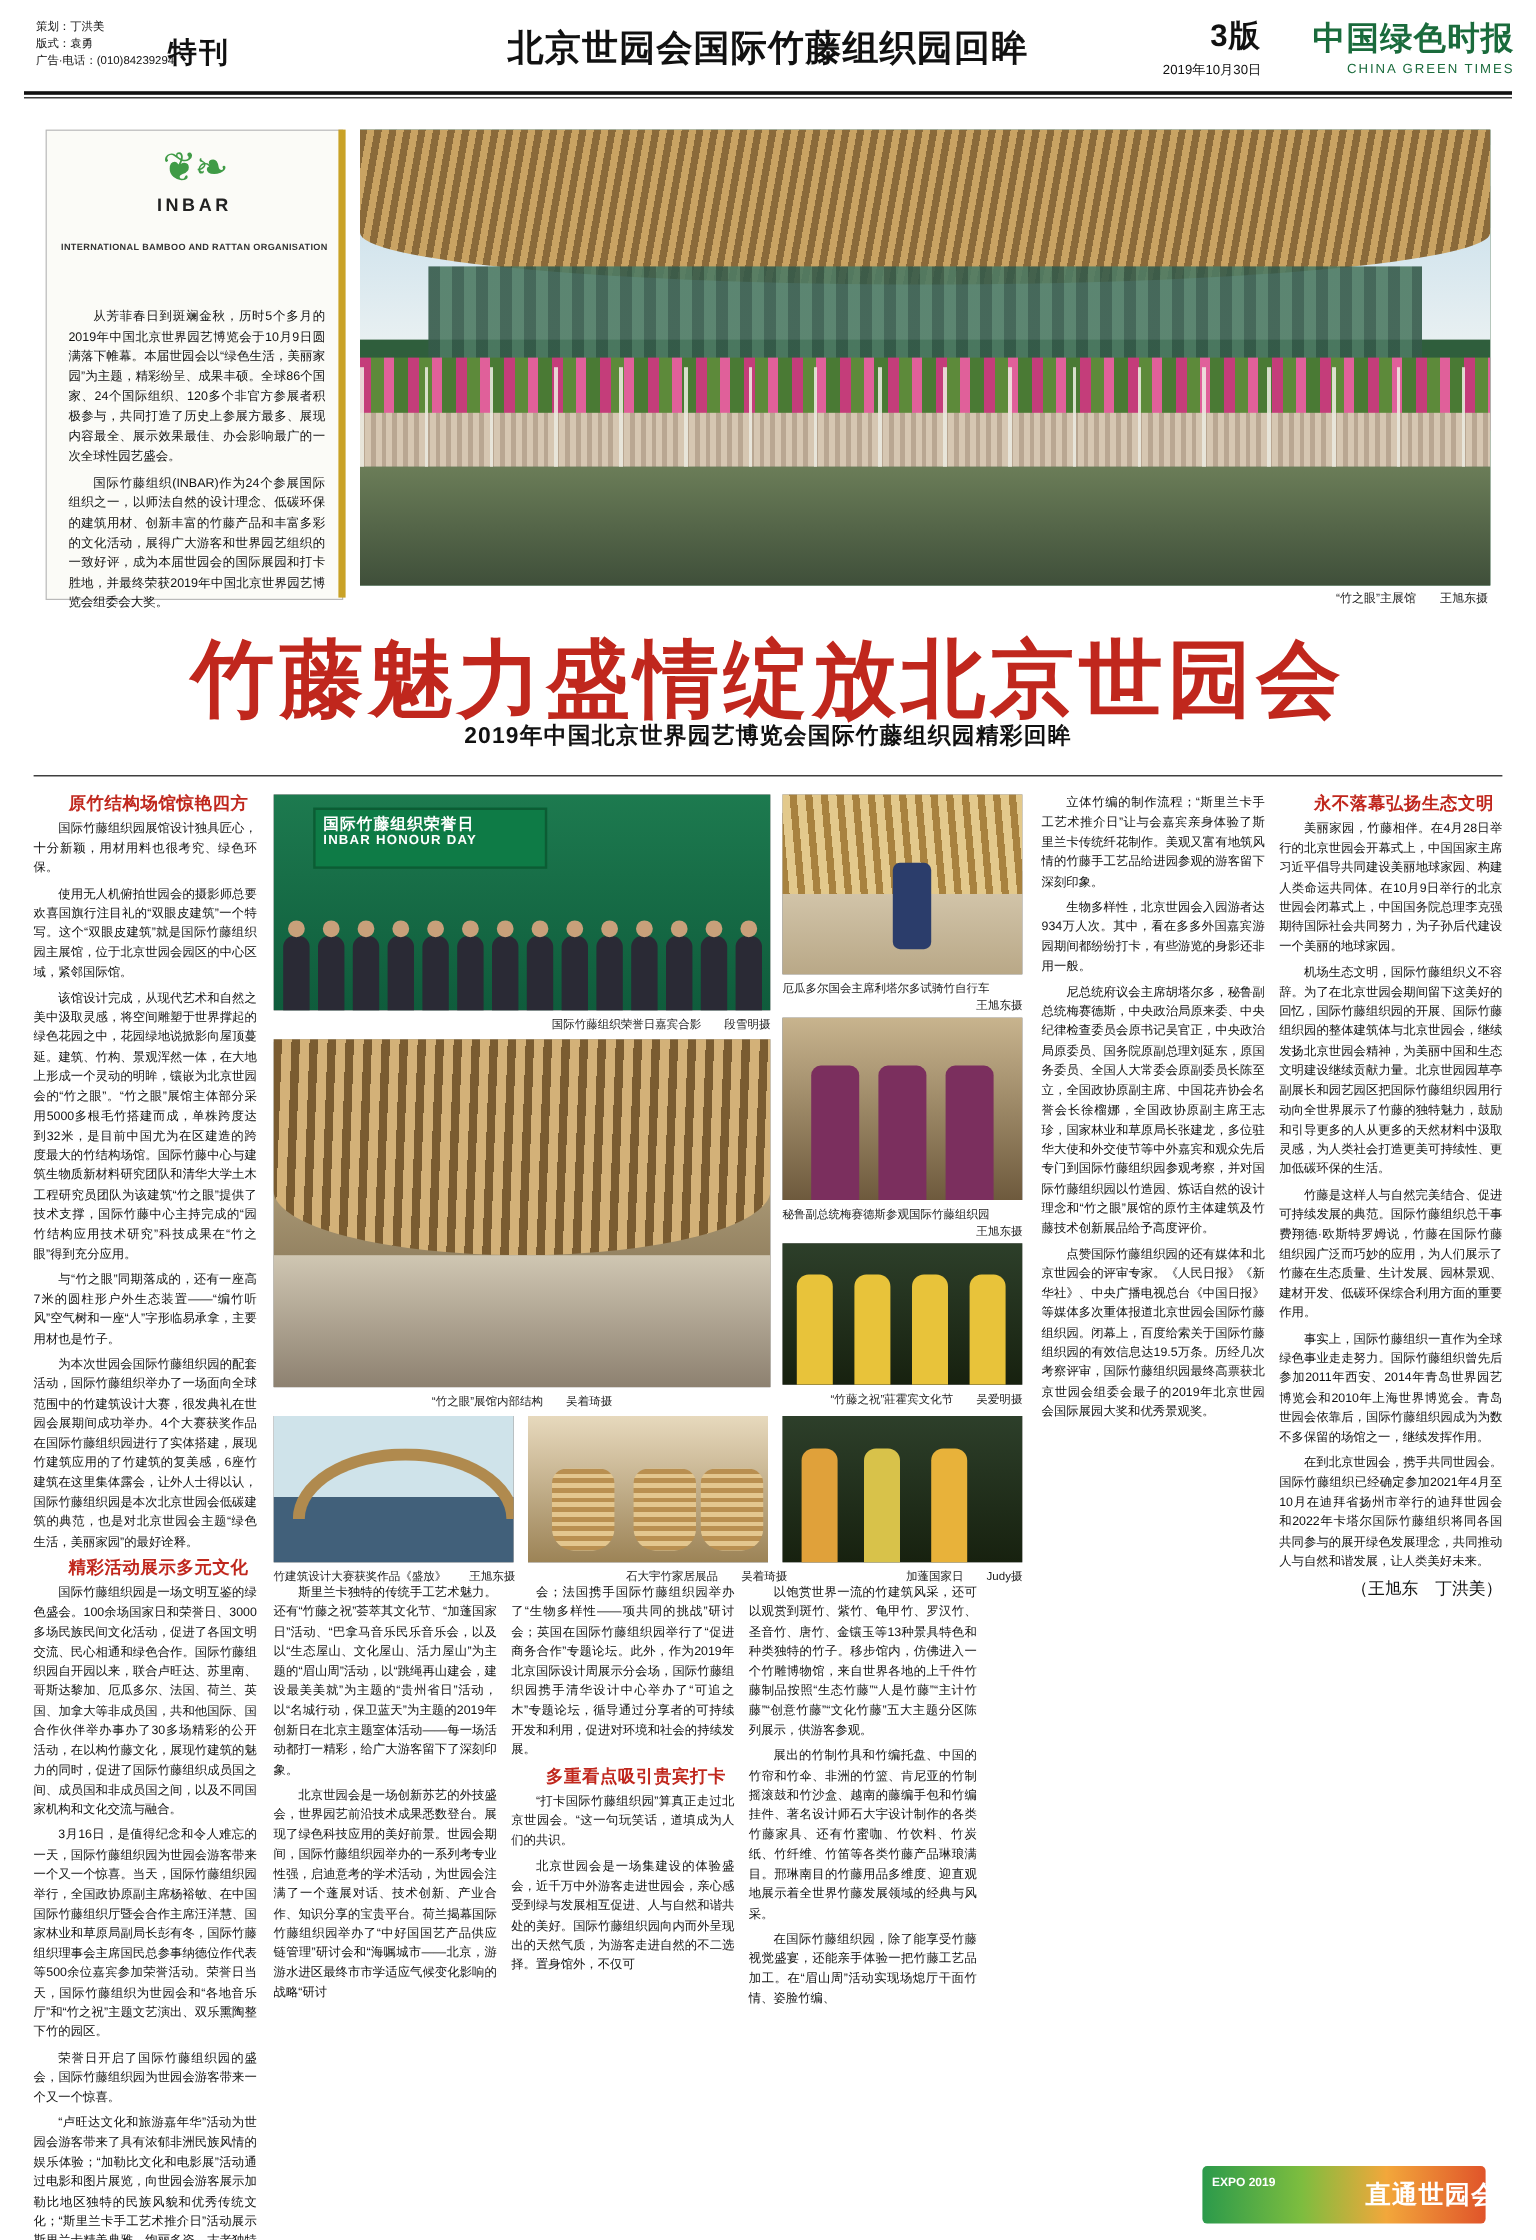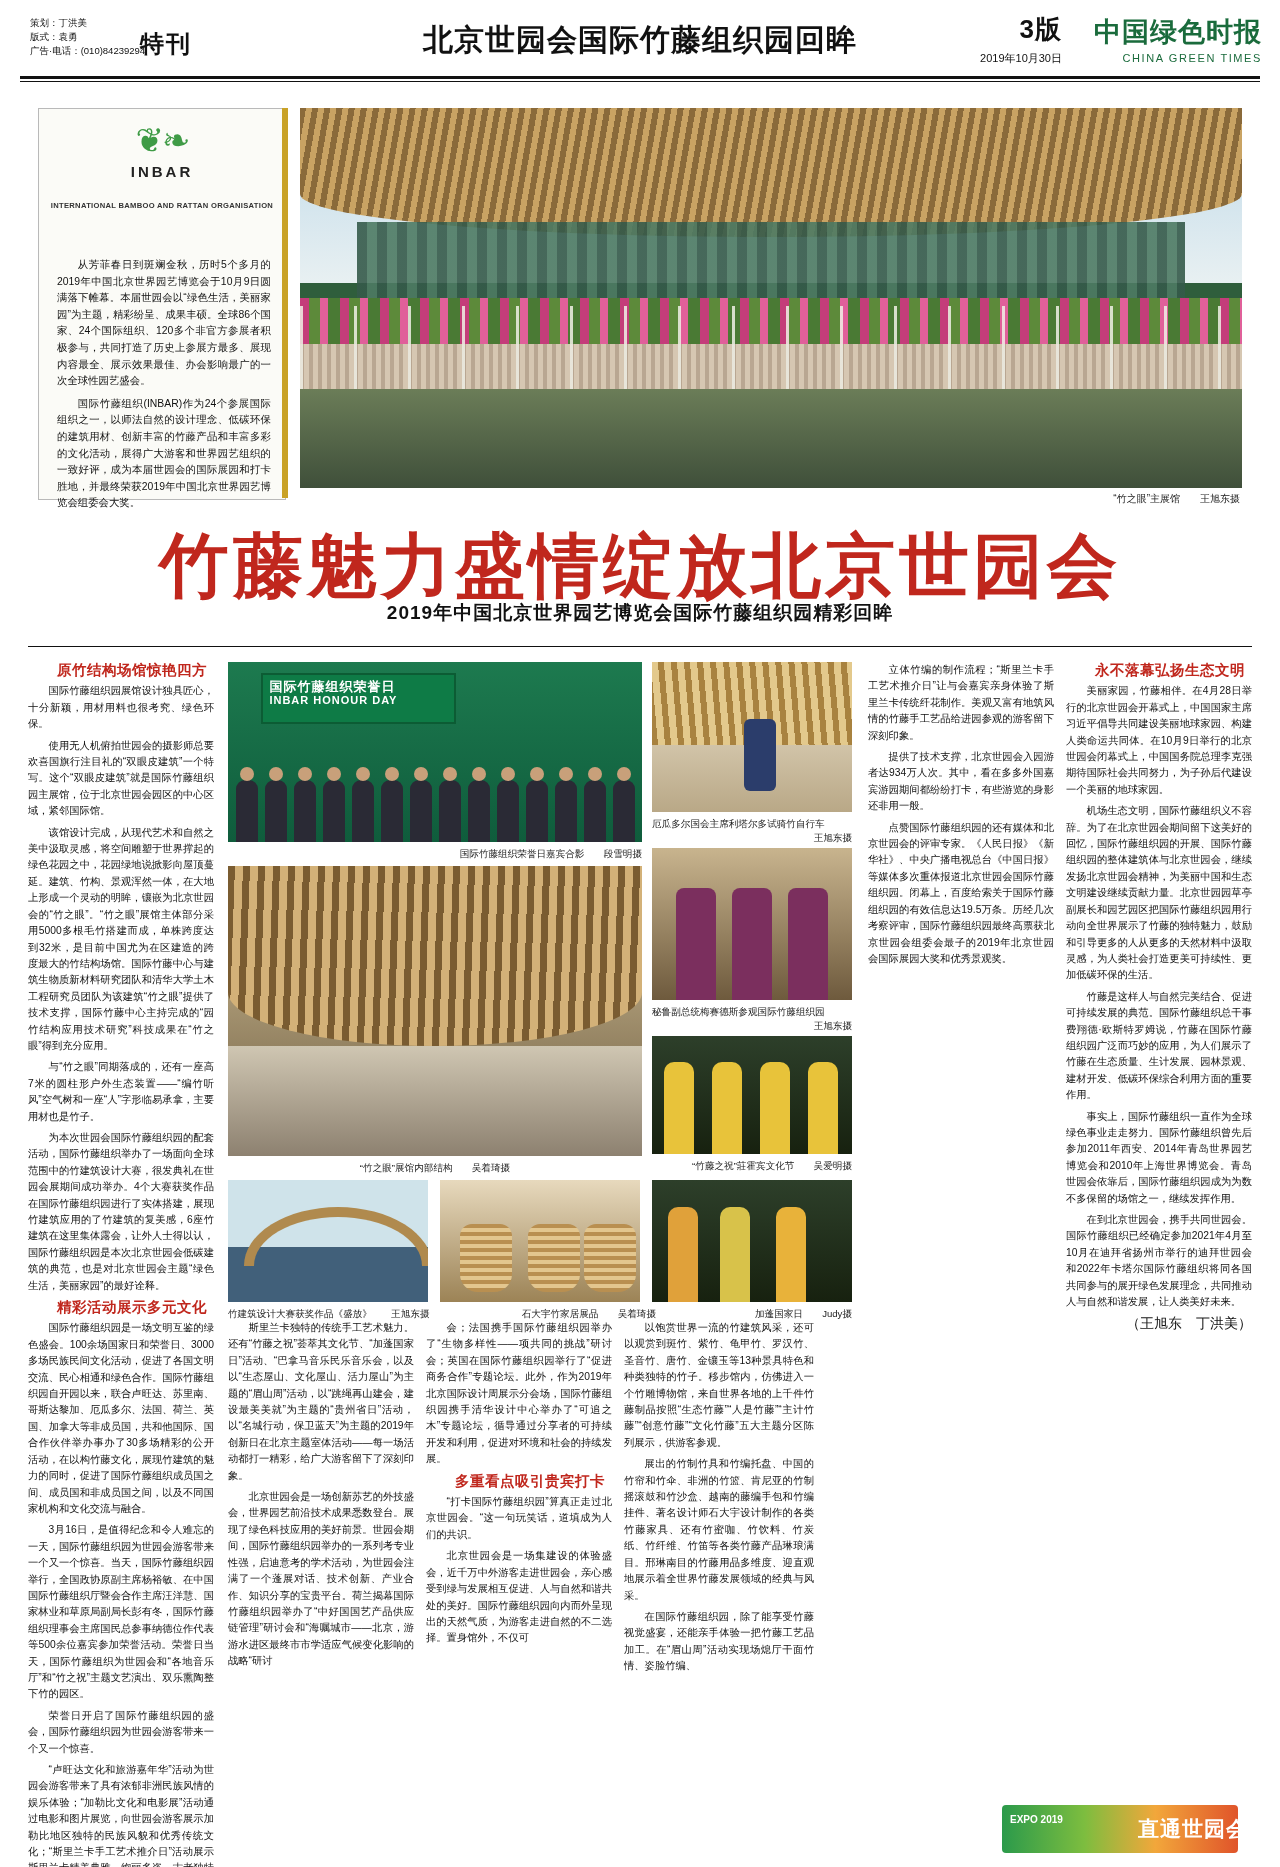--- a/index.html
+++ b/index.html
@@ -5,21 +5,21 @@
   html,body{margin:0;padding:0;background:#fff;}
   body{width:1280px;height:1867px;font-family:"Liberation Sans","DejaVu Sans",sans-serif;color:#111;}
   .page{position:relative;width:1280px;height:1867px;overflow:hidden;}
 
   
   .masthead{position:absolute;left:0;top:0;width:1280px;height:74px;}
   .mh-left{position:absolute;left:30px;top:16px;width:105px;font-size:9.5px;line-height:14px;color:#111;}
   .mh-left div{white-space:nowrap;}
   .mh-special{position:absolute;left:140px;top:28px;font-size:24px;font-weight:bold;letter-spacing:2px;}
   .mh-title{position:absolute;left:0;right:0;top:20px;text-align:center;font-size:30px;font-weight:bold;letter-spacing:1px;}
-  .mh-page{position:absolute;right:218px;top:12px;text-align:right;}
+  .mh-page{position:absolute;right:229px;top:12px;text-align:right;}
   .mh-page .num{font-size:26px;font-weight:bold;letter-spacing:1px;}
   .mh-page .date{font-size:11px;margin-top:4px;}
   .mh-logo{position:absolute;right:18px;top:14px;text-align:right;}
   .mh-logo .cn{font-size:27px;font-weight:bold;color:#1a6b3c;letter-spacing:1px;}
   .mh-logo .en{font-size:11px;color:#1a6b3c;letter-spacing:1.6px;margin-top:2px;}
   .mh-rule{position:absolute;left:20px;right:20px;top:76px;height:3px;background:#111;}
   .mh-rule2{position:absolute;left:20px;right:20px;top:81px;height:1px;background:#111;}
 
   
   .intro-box{position:absolute;left:38px;top:108px;width:246px;height:390px;border:1px solid #b9b9b9;background:#fbfbf7;}
@@ -285,21 +285,22 @@
   </div>
 
   <div class="lower-mid2">
     <p>以饱赏世界一流的竹建筑风采，还可以观赏到斑竹、紫竹、龟甲竹、罗汉竹、圣音竹、唐竹、金镶玉等13种景具特色和种类独特的竹子。移步馆内，仿佛进入一个竹雕博物馆，来自世界各地的上千件竹藤制品按照“生态竹藤”“人是竹藤”“主计竹藤”“创意竹藤”“文化竹藤”五大主题分区陈列展示，供游客参观。</p>
     <p>展出的竹制竹具和竹编托盘、中国的竹帘和竹伞、非洲的竹篮、肯尼亚的竹制摇滚鼓和竹沙盒、越南的藤编手包和竹编挂件、著名设计师石大宇设计制作的各类竹藤家具、还有竹蜜咖、竹饮料、竹炭纸、竹纤维、竹笛等各类竹藤产品琳琅满目。邢琳南目的竹藤用品多维度、迎直观地展示着全世界竹藤发展领域的经典与风采。</p>
     <p>在国际竹藤组织园，除了能享受竹藤视觉盛宴，还能亲手体验一把竹藤工艺品加工。在“眉山周”活动实现场熄厅干面竹情、姿脸竹编、</p>
   </div>
 
   <div class="col c4">
     <p>立体竹编的制作流程；“斯里兰卡手工艺术推介日”让与会嘉宾亲身体验了斯里兰卡传统纤花制作。美观又富有地筑风情的竹藤手工艺品给进园参观的游客留下深刻印象。</p>
-    <p>提供了技术支撑，北京世园会入园游者达934万人次。其中，看在多多外国嘉宾游园期间都纷纷打卡，有些游览的身影还非用一般。</p>
+    <p>生物多样性，北京世园会入园游者达934万人次。其中，看在多多外国嘉宾游园期间都纷纷打卡，有些游览的身影还非用一般。</p>
+    <p>尼总统府议会主席胡塔尔多，秘鲁副总统梅赛德斯，中央政治局原来委、中央纪律检查委员会原书记吴官正，中央政治局原委员、国务院原副总理刘延东，原国务委员、全国人大常委会原副委员长陈至立，全国政协原副主席、中国花卉协会名誉会长徐榴娜，全国政协原副主席王志珍，国家林业和草原局长张建龙，多位驻华大使和外交使节等中外嘉宾和观众先后专门到国际竹藤组织园参观考察，并对国际竹藤组织园以竹造园、炼话自然的设计理念和“竹之眼”展馆的原竹主体建筑及竹藤技术创新展品给予高度评价。</p>
     <p>点赞国际竹藤组织园的还有媒体和北京世园会的评审专家。《人民日报》《新华社》、中央广播电视总台《中国日报》等媒体多次重体报道北京世园会国际竹藤组织园。闭幕上，百度给索关于国际竹藤组织园的有效信息达19.5万条。历经几次考察评审，国际竹藤组织园最终高票获北京世园会组委会最子的2019年北京世园会国际展园大奖和优秀景观奖。</p>
   </div>
 
   <div class="col c5">
     <p class="sec-h">永不落幕弘扬生态文明</p>
     <p>美丽家园，竹藤相伴。在4月28日举行的北京世园会开幕式上，中国国家主席习近平倡导共同建设美丽地球家园、构建人类命运共同体。在10月9日举行的北京世园会闭幕式上，中国国务院总理李克强期待国际社会共同努力，为子孙后代建设一个美丽的地球家园。</p>
     <p>机场生态文明，国际竹藤组织义不容辞。为了在北京世园会期间留下这美好的回忆，国际竹藤组织园的开展、国际竹藤组织园的整体建筑体与北京世园会，继续发扬北京世园会精神，为美丽中国和生态文明建设继续贡献力量。北京世园园草亭副展长和园艺园区把国际竹藤组织园用行动向全世界展示了竹藤的独特魅力，鼓励和引导更多的人从更多的天然材料中汲取灵感，为人类社会打造更美可持续性、更加低碳环保的生活。</p>
     <p>竹藤是这样人与自然完美结合、促进可持续发展的典范。国际竹藤组织总干事费翔德·欧斯特罗姆说，竹藤在国际竹藤组织园广泛而巧妙的应用，为人们展示了竹藤在生态质量、生计发展、园林景观、建材开发、低碳环保综合利用方面的重要作用。</p>
     <p>事实上，国际竹藤组织一直作为全球绿色事业走走努力。国际竹藤组织曾先后参加2011年西安、2014年青岛世界园艺博览会和2010年上海世界博览会。青岛世园会依靠后，国际竹藤组织园成为为数不多保留的场馆之一，继续发挥作用。</p>
     <p></p>

